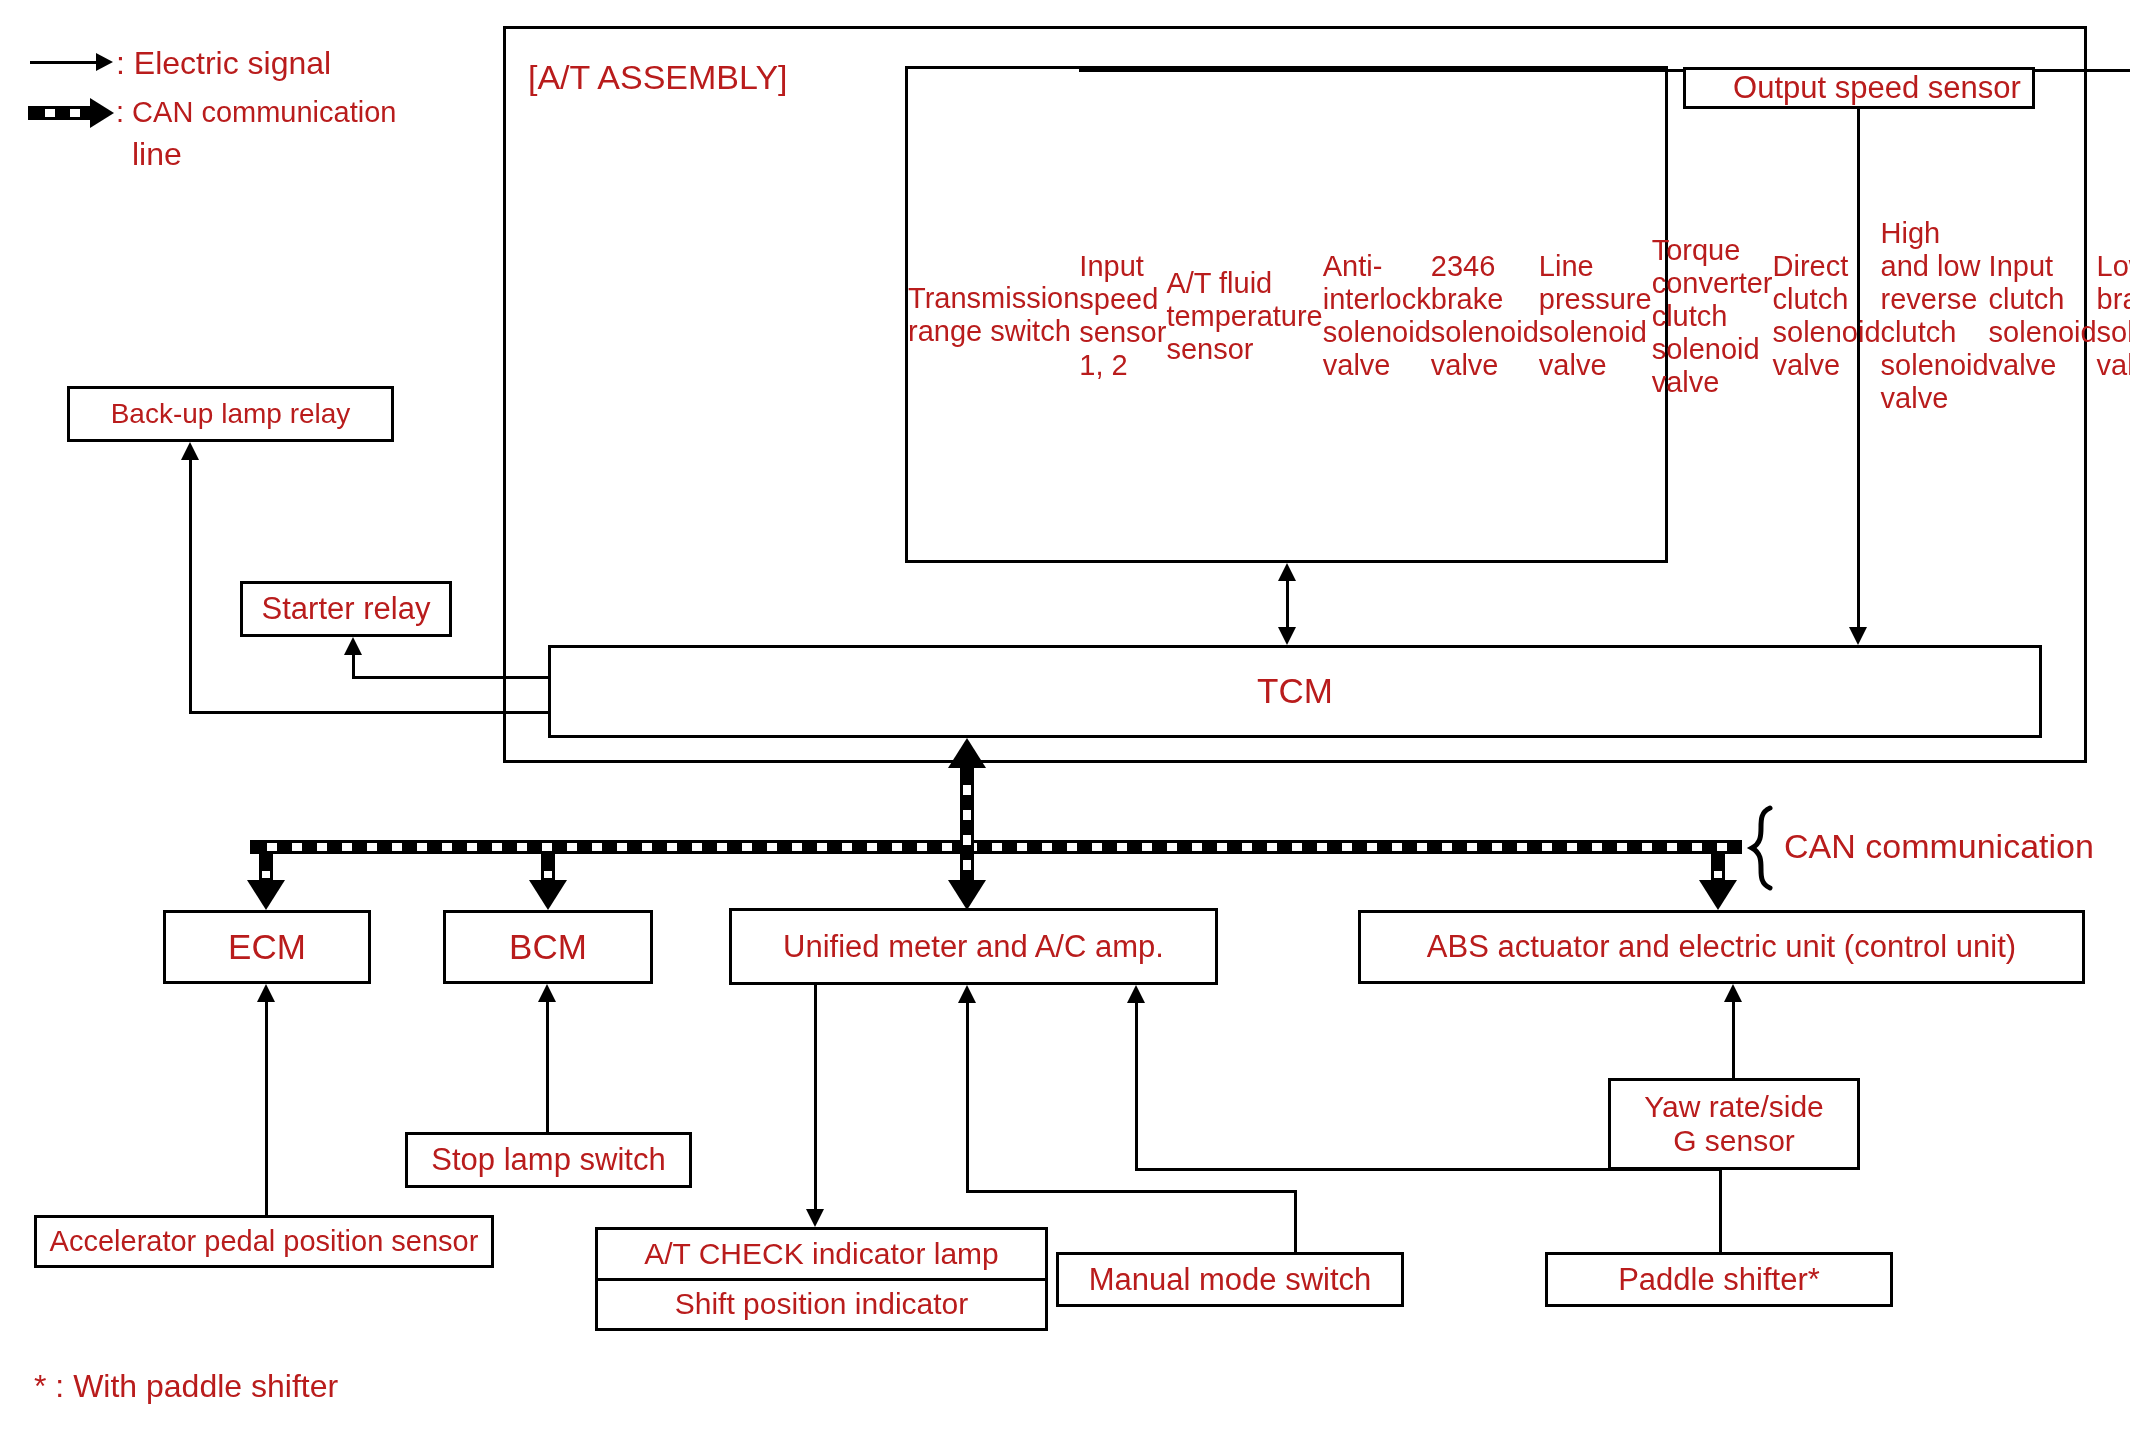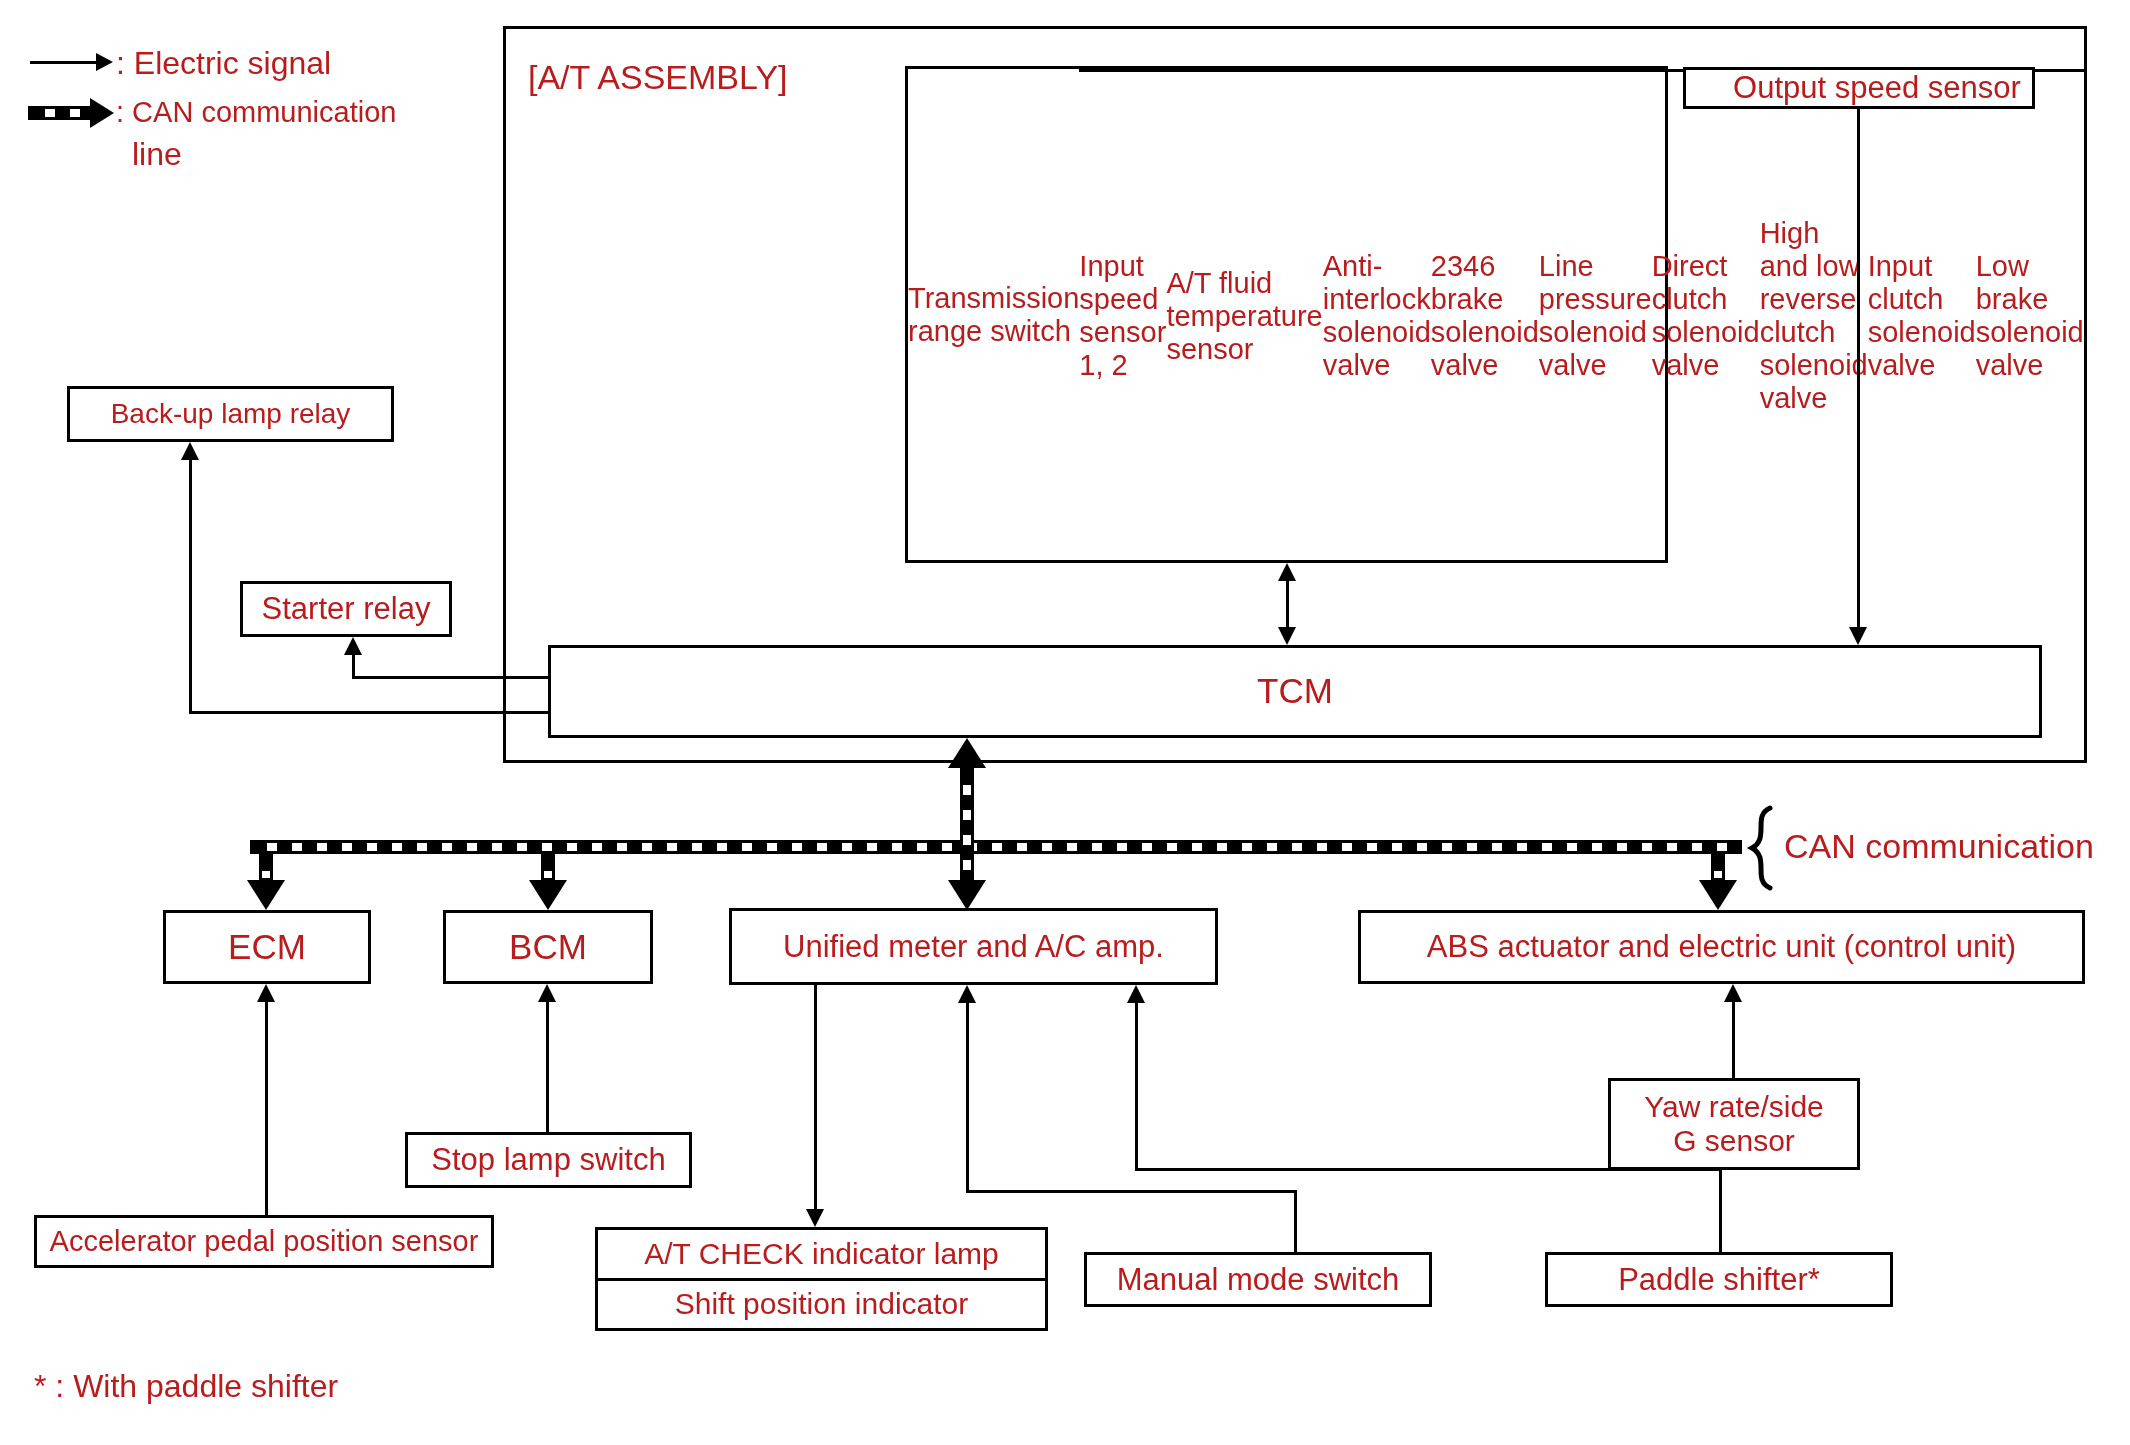--- a/index.html
+++ b/index.html
@@ -54,20 +54,21 @@
   <div class="box" style="left:503px;top:26px;width:1584px;height:737px;"></div>
   <div class="lbl" style="left:528px;top:58px;font-size:34px;">[A/T ASSEMBLY]</div>
 
   <div class="table" style="left:905px;top:66px;width:763px;height:497px;">
     <div class="row">Transmission range switch</div>
     <div class="row">Input speed sensor 1, 2</div>
     <div class="row">A/T fluid temperature sensor</div>
     <div class="row">Anti-interlock solenoid valve</div>
     <div class="row">2346 brake solenoid valve</div>
     <div class="row">Line pressure solenoid valve</div>
+    <div class="row">Torque converter clutch solenoid valve</div>
     <div class="row">Direct clutch solenoid valve</div>
     <div class="row">High and low reverse clutch solenoid valve</div>
     <div class="row">Input clutch solenoid valve</div>
     <div class="row">Low brake solenoid valve</div>
   </div>
 
   <div class="box" style="left:1683px;top:67px;width:352px;height:42px;font-size:31px;padding-left:36px;">Output speed sensor</div>
   <div class="vline" style="left:1857px;top:109px;width:3px;height:521px;"></div>
   <div class="arr down" style="left:1849px;top:627px;"></div>
 
@@ -140,19 +141,19 @@
 
   <div class="box" style="left:405px;top:1132px;width:287px;height:56px;font-size:31px;">Stop lamp switch</div>
 
   <div class="box" style="left:34px;top:1215px;width:460px;height:53px;font-size:29px;">Accelerator pedal position sensor</div>
 
   <div class="tworow" style="left:595px;top:1227px;width:453px;height:104px;">
     <div class="row">A/T CHECK indicator lamp</div>
     <div class="row">Shift position indicator</div>
   </div>
 
-  <div class="box" style="left:1084px;top:1252px;width:348px;height:55px;font-size:31px;">Manual mode switch</div>
+  <div class="box" style="left:1056px;top:1252px;width:348px;height:55px;font-size:31px;">Manual mode switch</div>
 
   <div class="box" style="left:1545px;top:1252px;width:348px;height:55px;font-size:31px;">Paddle shifter*</div>
 
   <div class="lbl" style="left:34px;top:1368px;font-size:32px;">* : With paddle shifter</div>
 
 </div>
 
 </body></html>

